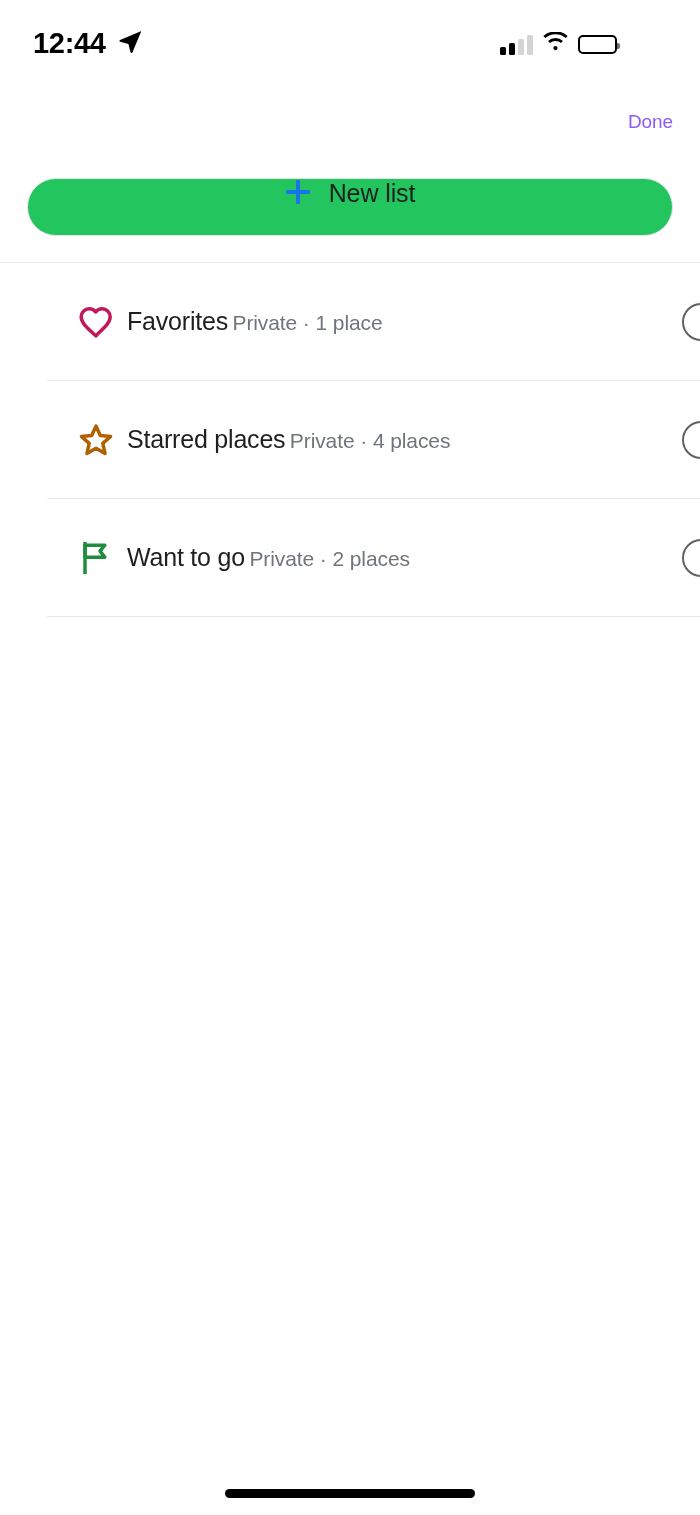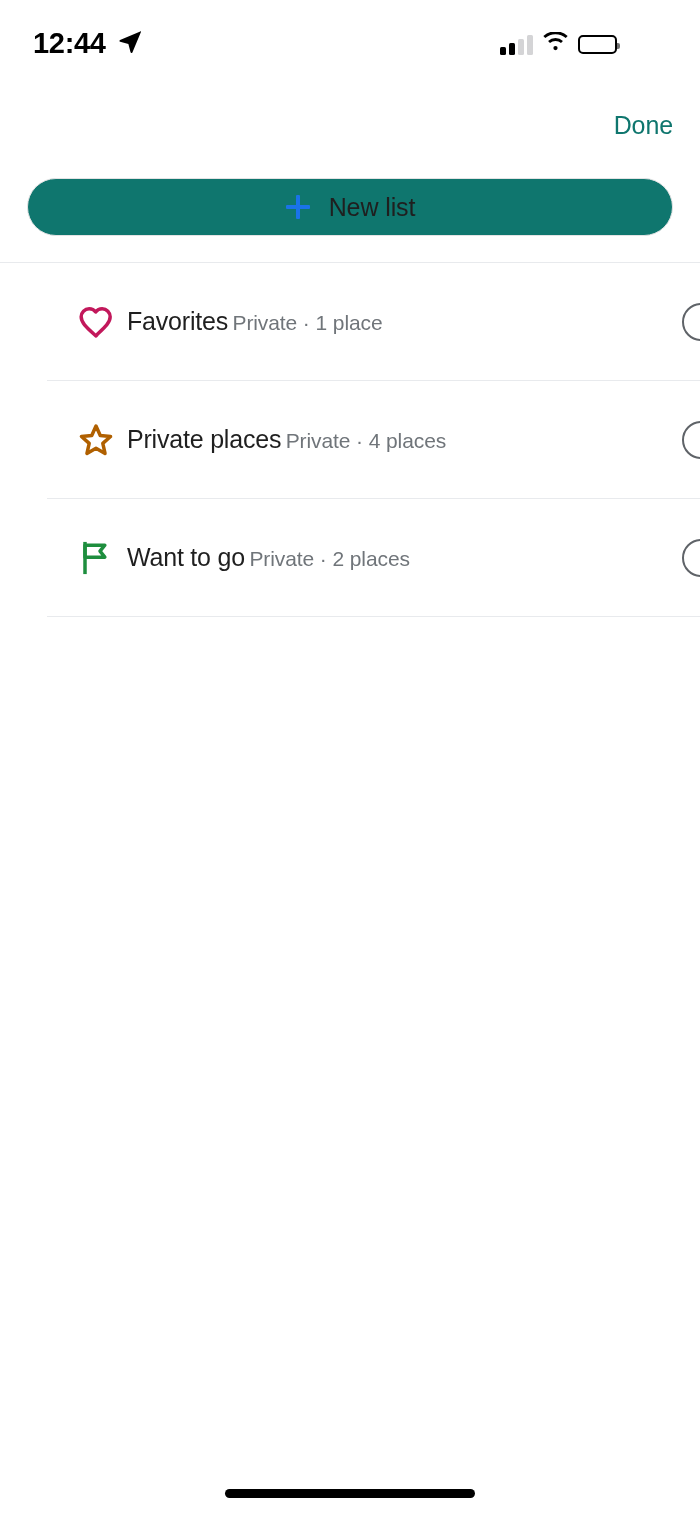--- a/index.html
+++ b/index.html
@@ -106,38 +106,37 @@
     text-align: center;
     top: 14px;
     font-size: 26px;
     color: #1f1f1f;
     letter-spacing: -0.2px;
   }
   #done-button {
     position: absolute;
     right: 27px;
     top: 16px;
-    font-size: 25px;
-    color: #0f766e;
+    font-size: 19px;
+    color: #8b5cf6;
     cursor: pointer;
     letter-spacing: -0.1px;
   }
 
   
   #new-list-button {
     position: absolute;
     left: 27px;
     top: 178px;
     width: 646px;
     height: 58px;
     border: 1.5px solid #e3e3e4;
     border-radius: 29px;
-    background: #0f766e;
-    display: flex;
-    align-items: center;
+    background: #22c55e;
+    display: flex;
     justify-content: center;
     gap: 18px;
     cursor: pointer;
   }
   #plus-icon {
     display: block;
     width: 26px;
     height: 26px;
     position: relative;
   }
@@ -288,21 +287,21 @@
       <span class="row-toggle"></span>
     </div>
 
     <div class="list-row">
       <span class="row-icon">
         <svg width="40" height="40" viewBox="0 0 24 24" aria-hidden="true">
           <path d="M12 3.6l2.55 5.68 6.18.6-4.65 4.12 1.34 6.06L12 16.95l-5.42 3.11 1.34-6.06-4.65-4.12 6.18-.6L12 3.6z" fill="none" stroke="#b06000" stroke-width="2.1" stroke-linejoin="round"></path>
         </svg>
       </span>
       <span class="row-text">
-        <span class="row-title">Private places</span>
+        <span class="row-title">Starred places</span>
         <span class="row-subtitle">Private · 4 places</span>
       </span>
       <span class="row-toggle"></span>
     </div>
 
     <div class="list-row">
       <span class="row-icon">
         <svg width="40" height="40" viewBox="0 0 24 24" aria-hidden="true">
           <path d="M5.4 3.4v17.2" fill="none" stroke="#1e8e3e" stroke-width="2.1" stroke-linecap="square"></path>
           <path d="M5.4 4.3h11.9l-2.9 3.6 2.9 3.6H5.4z" fill="none" stroke="#1e8e3e" stroke-width="2.1" stroke-linejoin="round"></path>

